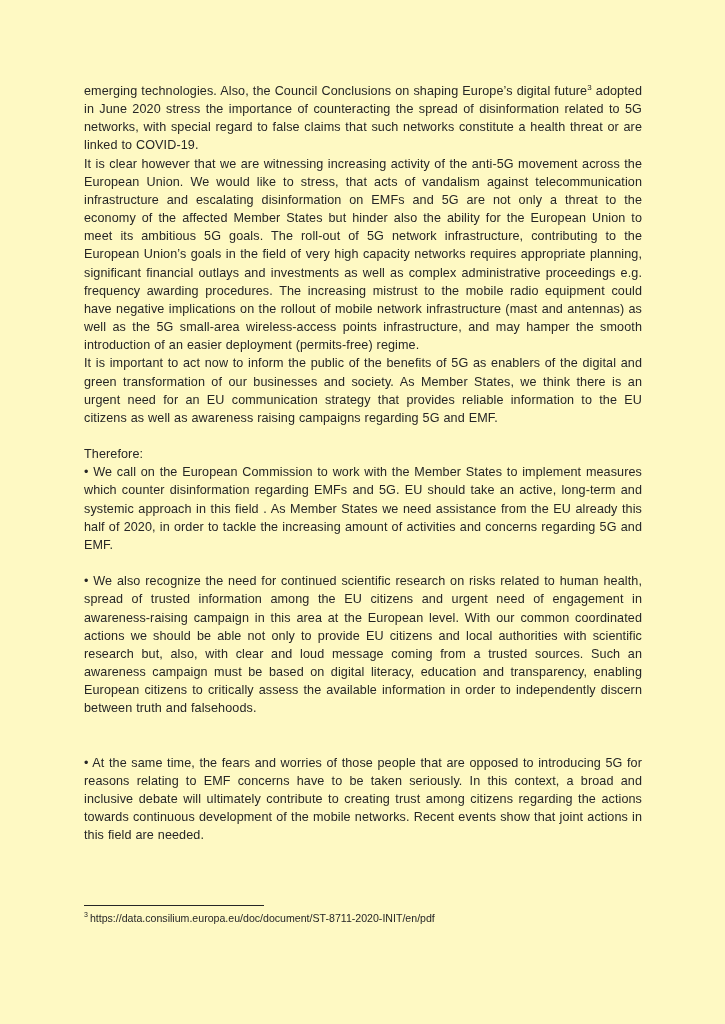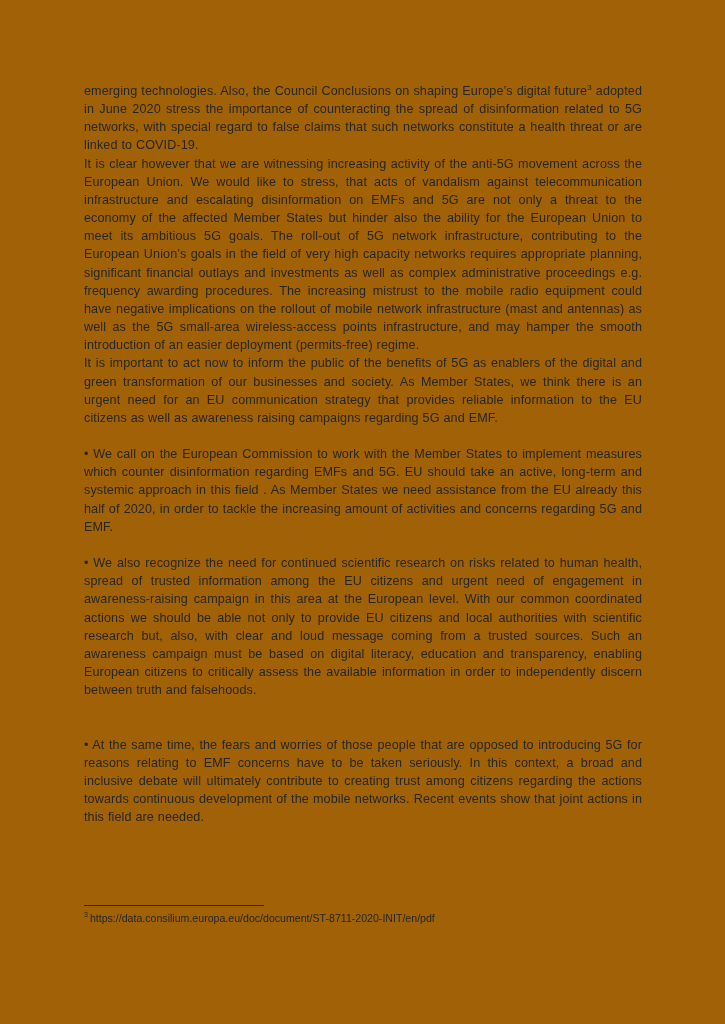--- a/index.html
+++ b/index.html
@@ -8,21 +8,21 @@
     height: 1024px;
     background: #ffffff;
     font-family: "Liberation Sans", sans-serif;
     overflow: hidden;
   }
   .page {
     position: relative;
     box-sizing: border-box;
     width: 725px;
     height: 1024px;
-    background: #a16207;
+    background: #fef9c3;
     color: #262626;
   }
   .doc-body {
     position: absolute;
     left: 84px;
     top: 82px;
     width: 558px;
   }
   .para {
     margin: 0;
@@ -73,20 +73,21 @@
   <div class="doc-body">
 
     <p class="para"><span>emerging technologies. Also, the Council Conclusions on shaping Europe’s digital future</span><sup class="supref">3</sup><span> adopted in June 2020 stress the importance of counteracting the spread of disinformation related to 5G networks, with special regard to false claims that such networks constitute a health threat or are linked to COVID-19.</span></p>
 
     <p class="para">It is clear however that we are witnessing increasing activity of the anti-5G movement across the European Union. We would like to stress, that acts of vandalism against telecommunication infrastructure and escalating disinformation on EMFs and 5G are not only a threat to the economy of the affected Member States but hinder also the ability for the European Union to meet its ambitious 5G goals. The roll-out of 5G network infrastructure, contributing to the European Union’s goals in the field of very high capacity networks requires appropriate planning, significant financial outlays and investments as well as complex administrative proceedings e.g. frequency awarding procedures. The increasing mistrust to the mobile radio equipment could have negative implications on the rollout of mobile network infrastructure (mast and antennas) as well as the 5G small-area wireless-access points infrastructure, and may hamper the smooth introduction of an easier deployment (permits-free) regime.</p>
 
     <p class="para">It is important to act now to inform the public of the benefits of 5G as enablers of the digital and green transformation of our businesses and society. As Member States, we think there is an urgent need for an EU communication strategy that provides reliable information to the EU citizens as well as awareness raising campaigns regarding 5G and EMF.</p>
 
     <div class="blank"></div>
 
+    <p class="para">Therefore:</p>
 
     <p class="para">• We call on the European Commission to work with the Member States to implement measures which counter disinformation regarding EMFs and 5G. EU should take an active, long-term and systemic approach in this field . As Member States we need assistance from the EU already this half of 2020, in order to tackle the increasing amount of activities and concerns regarding 5G and EMF.</p>
 
     <div class="blank"></div>
 
     <p class="para">• We also recognize the need for continued scientific research on risks related to human health, spread of trusted information among the EU citizens and urgent need of engagement in awareness-raising campaign in this area at the European level. With our common coordinated actions we should be able not only to provide EU citizens and local authorities with scientific research but, also, with clear and loud message coming from a trusted sources. Such an awareness campaign must be based on digital literacy, education and transparency, enabling European citizens to critically assess the available information in order to independently discern between truth and falsehoods.</p>
 
     <div class="blank"></div>
 
 

